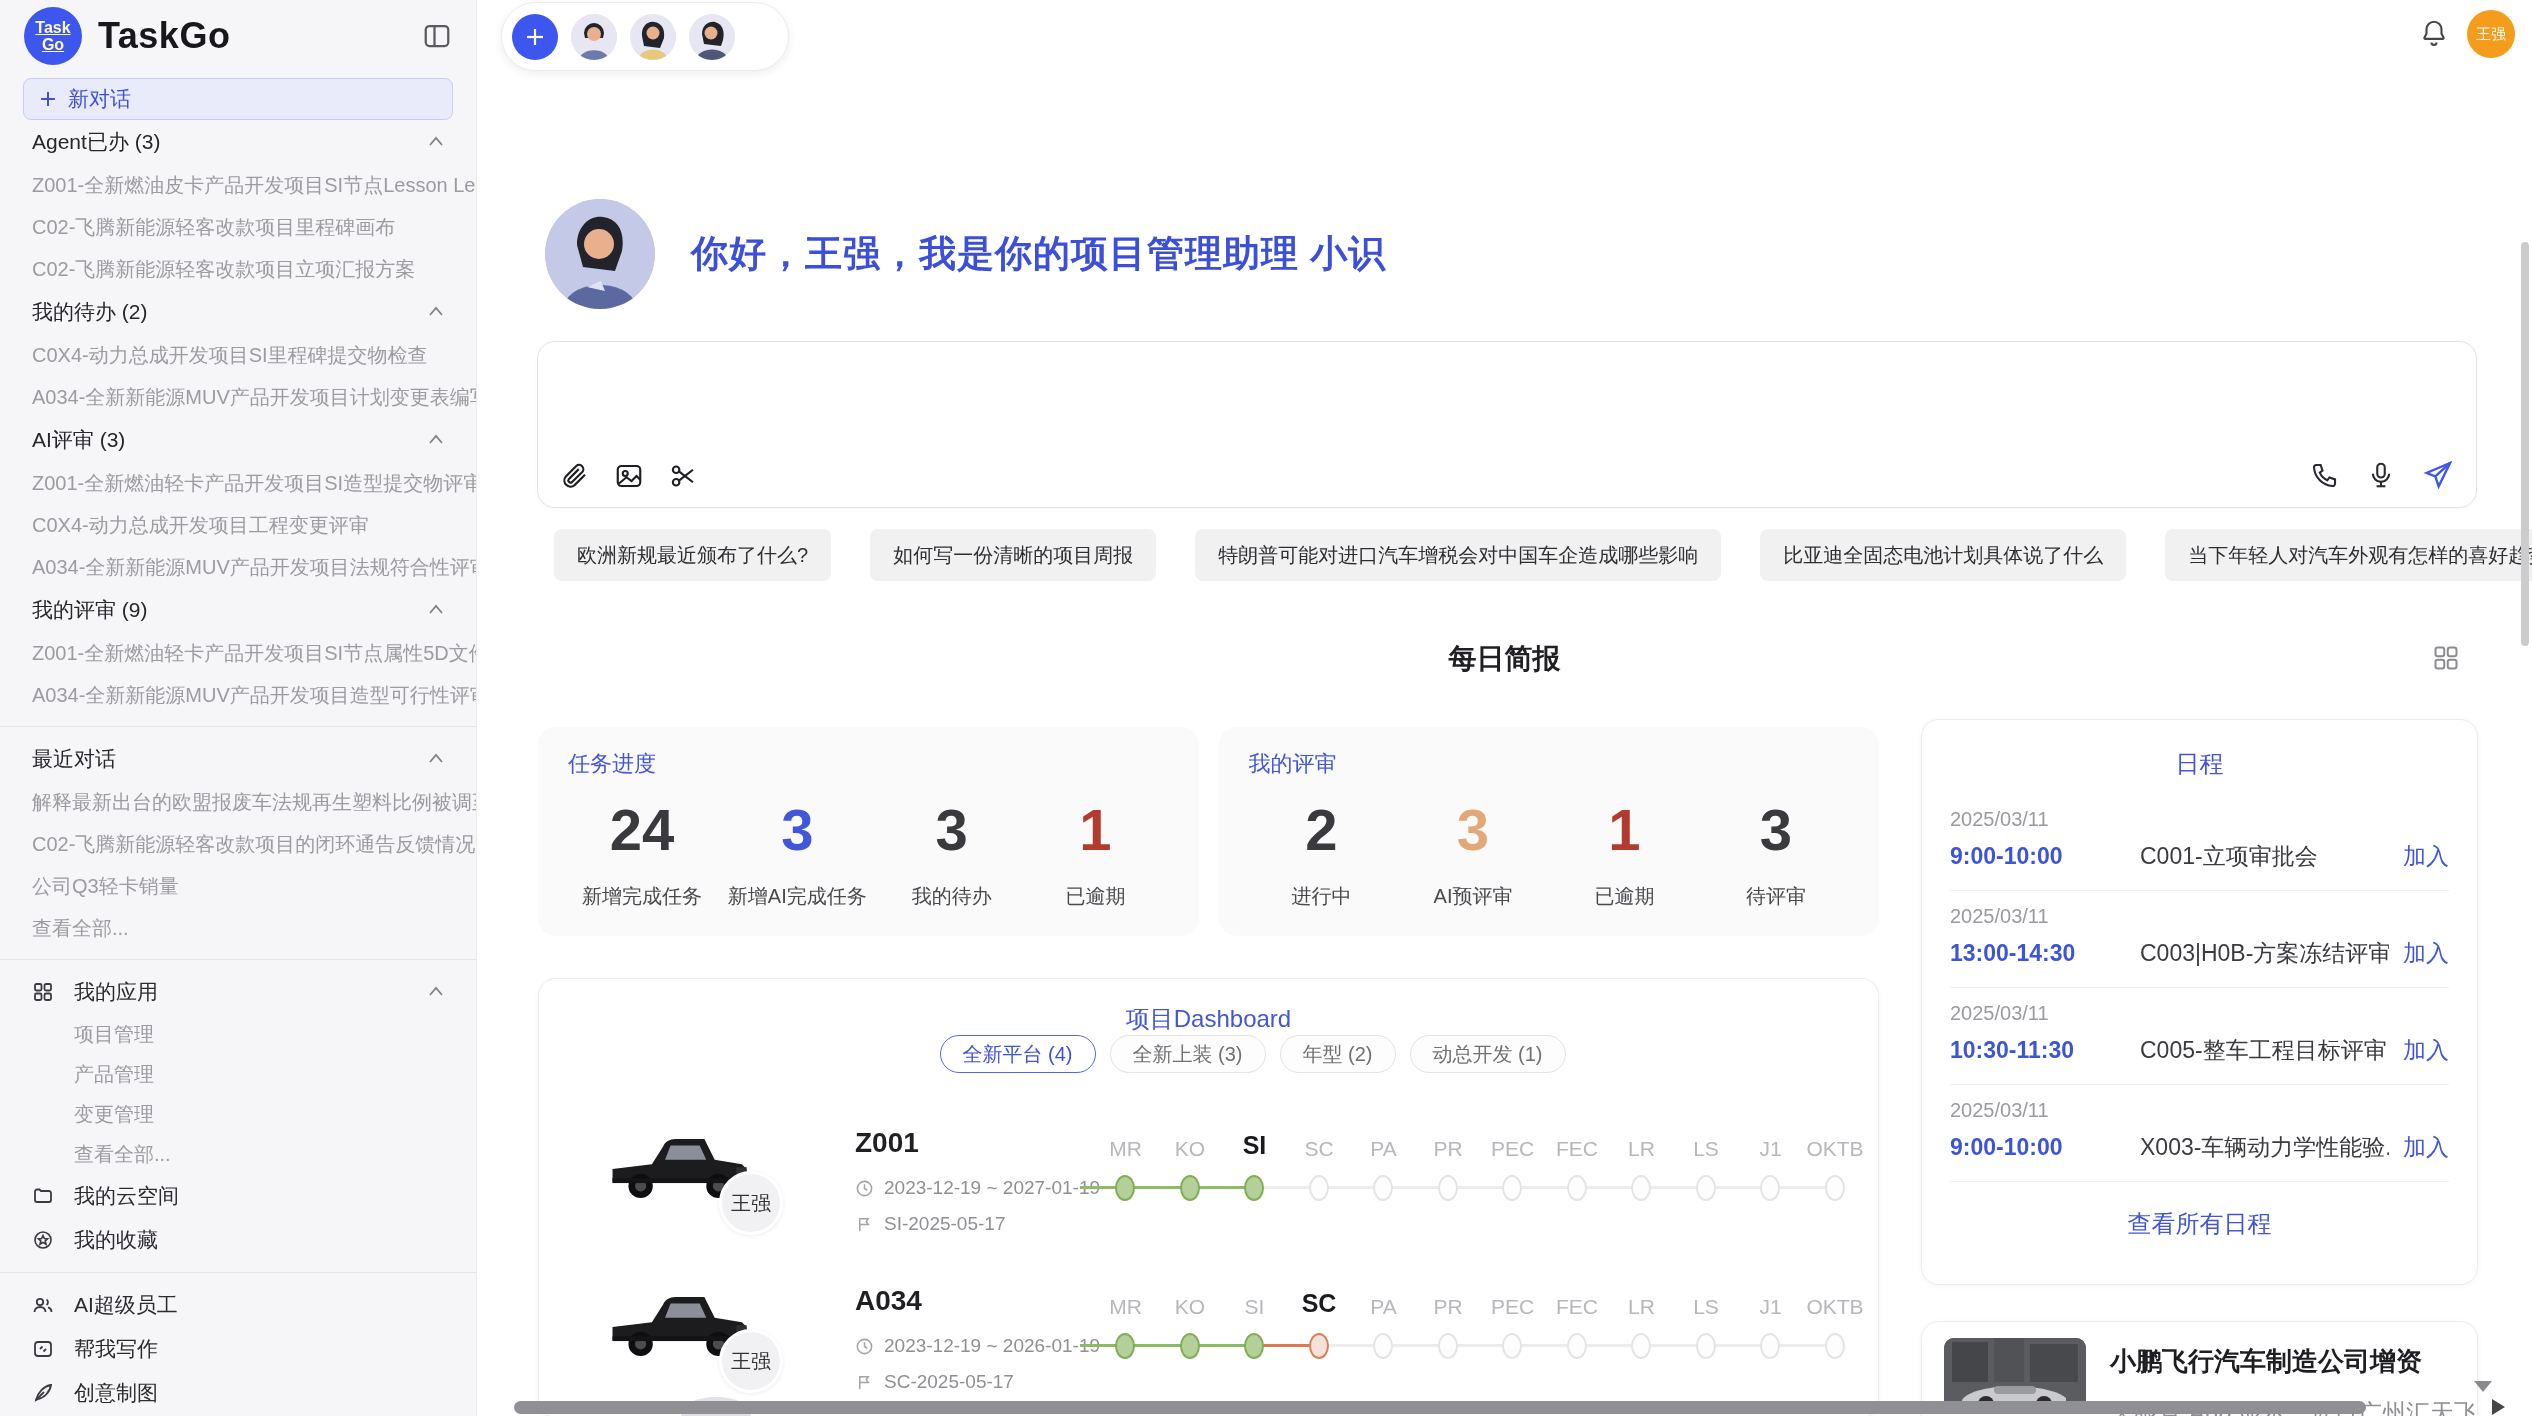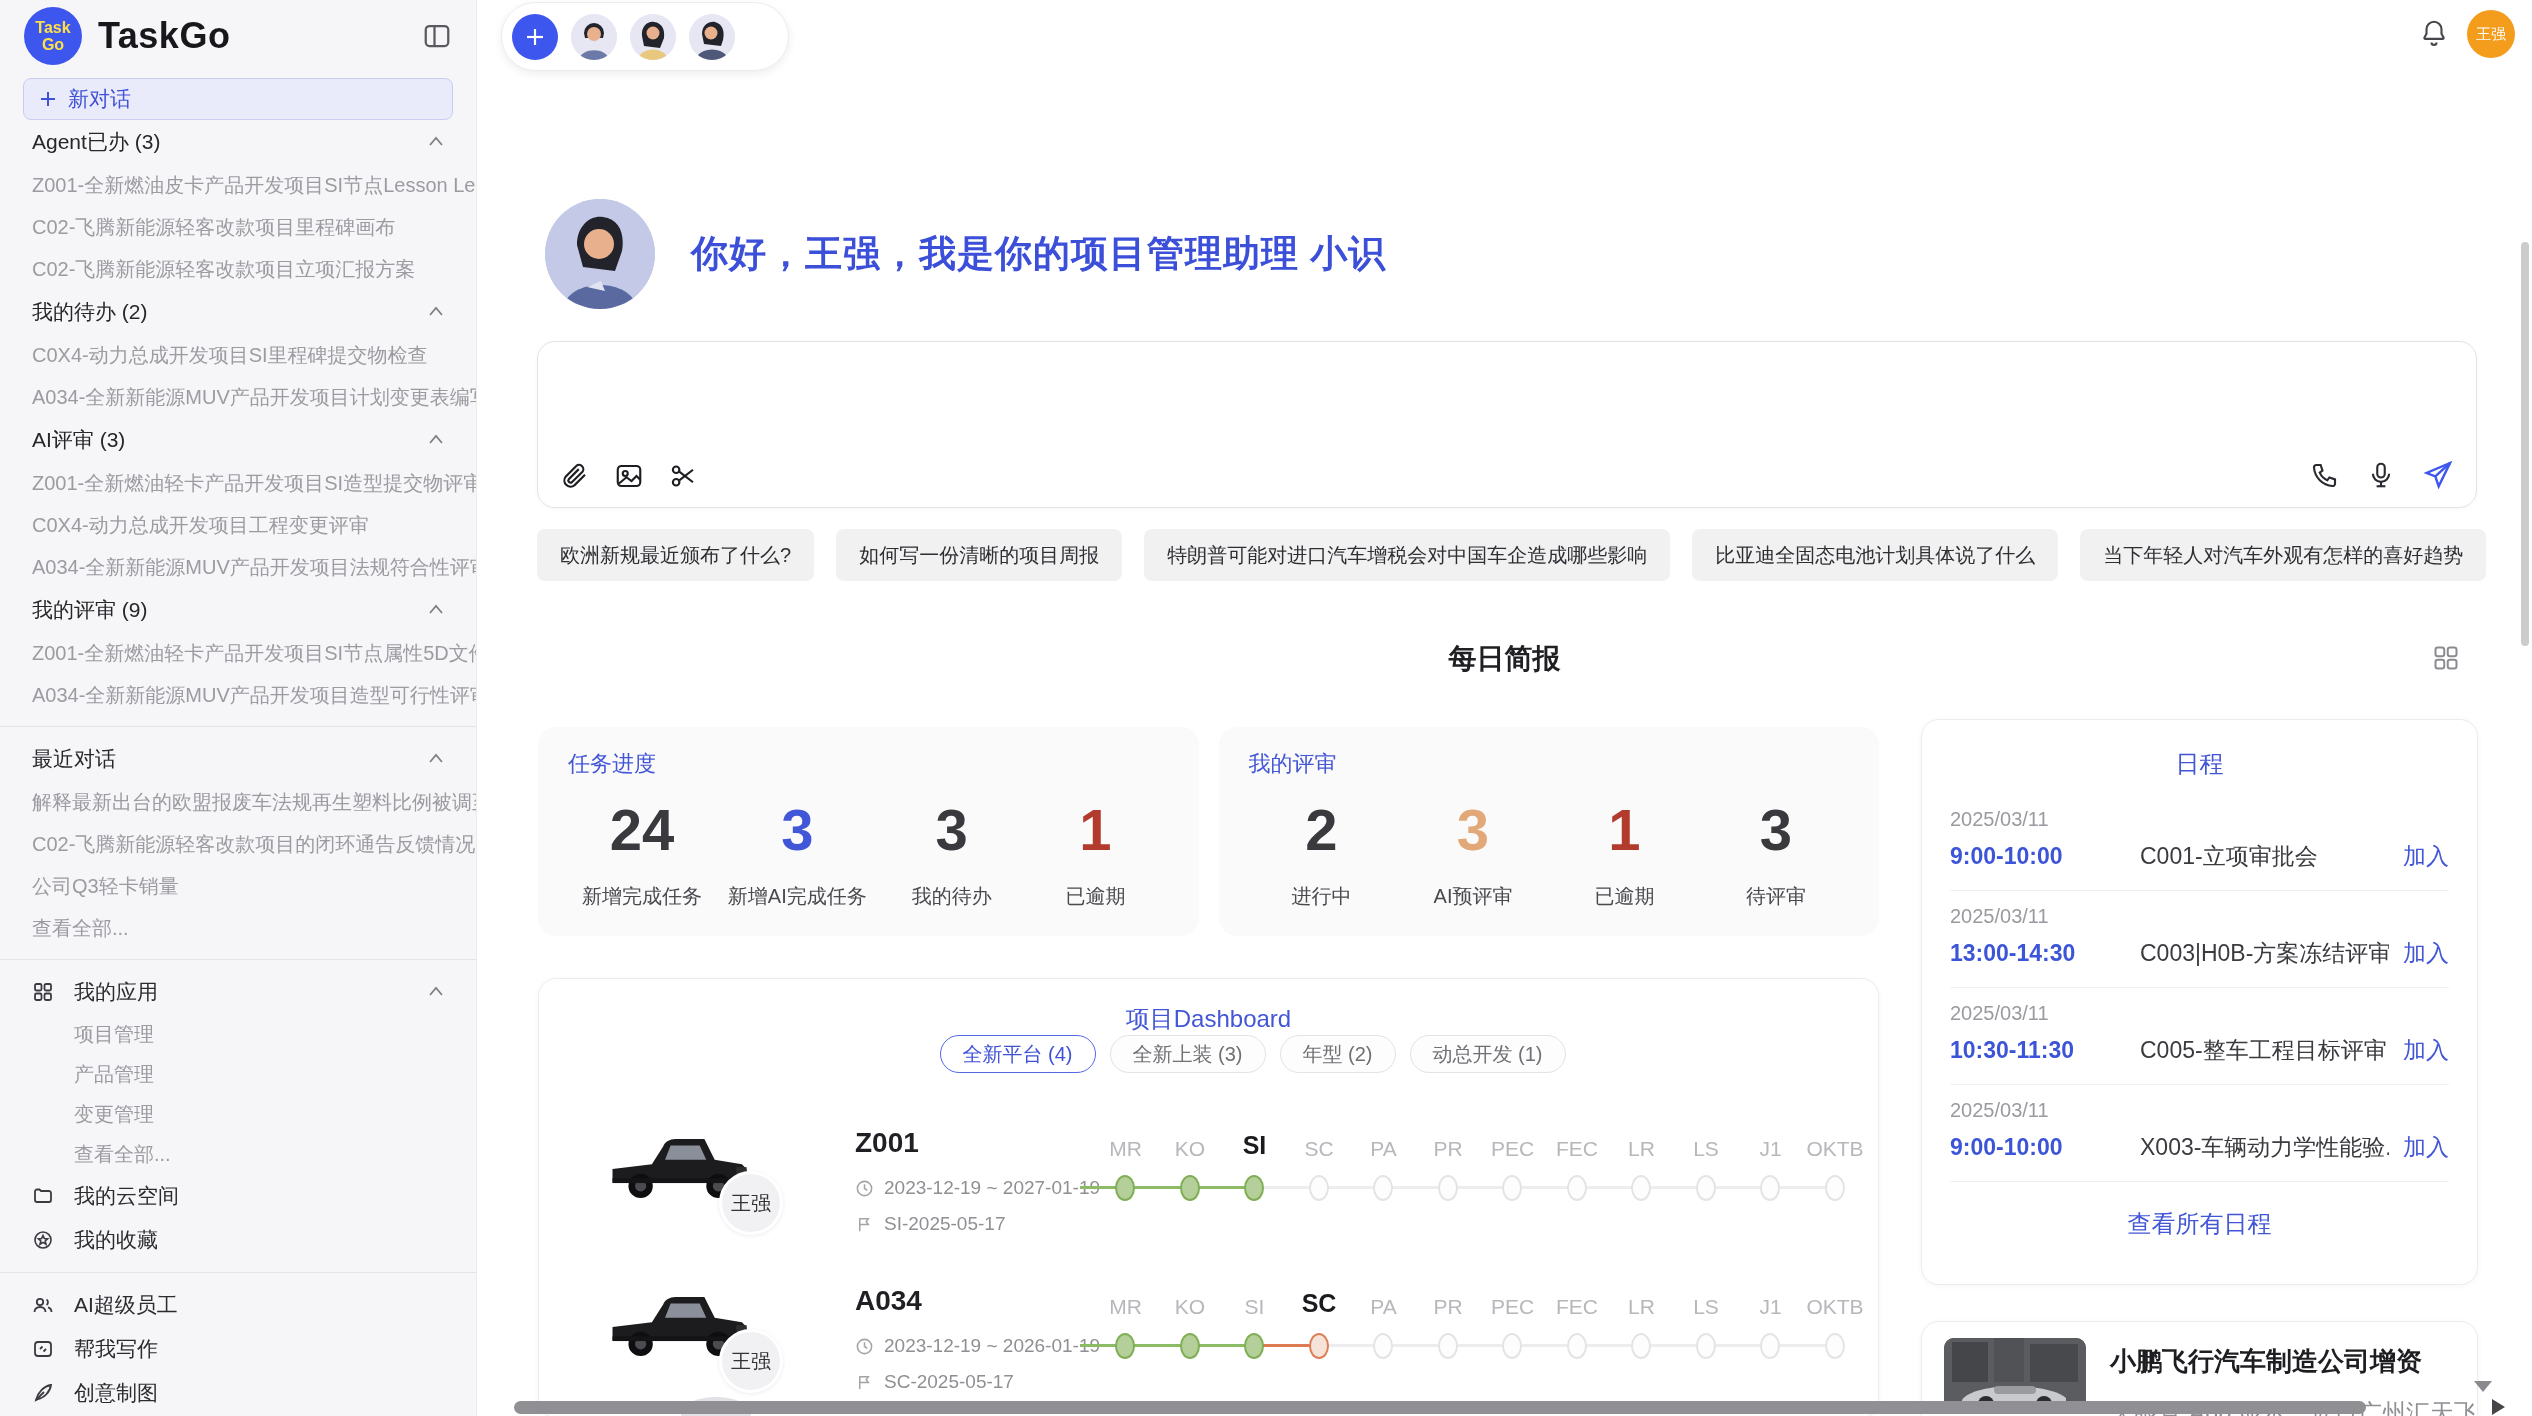--- a/index.html
+++ b/index.html
@@ -4,23 +4,23 @@
 <style>
   * { margin:0; padding:0; box-sizing:border-box; }
   html,body { background:#fff; }
   body { font-family:"Liberation Sans","DejaVu Sans",sans-serif; color:#222; }
   #canvas { position:relative; width:2532px; height:1416px; background:#fff; overflow:hidden; }
 
   
   .sidebar { position:absolute; left:0; top:0; width:477px; height:1416px;
              background:#f6f6f8; border-right:1px solid #ebebee; overflow:hidden; }
   .sb-head { display:flex; align-items:center; height:72px; padding:0 24px; }
-  .logo-circle { width:58px; height:58px; border-radius:50%; background:#3d56ee; color:#fde047;
+  .logo-circle { width:58px; height:58px; border-radius:50%; background:#3d56ee; color:#fef9c3;
                  display:flex; flex-direction:column; align-items:center; justify-content:center;
-                 font-size:16px; line-height:17px; font-weight:700; flex:none; }
+                 font-size:16px; line-height:17px; font-weight:700; flex:none;text-decoration:underline; }
   .logo-name { font-size:36px; font-weight:700; color:#17171c; margin-left:16px; letter-spacing:.5px; }
   .collapse-btn { margin-left:auto; color:#5a5a60; display:flex; }
   .new-chat { margin:6px 23px 0; height:42px; border:1px solid #c9cdf2; background:#e9ebfa;
               border-radius:8px; display:flex; align-items:center; padding:0 14px;
               color:#3f51d6; font-size:21px; cursor:pointer; }
   .new-chat svg { margin-right:10px; }
   .sb-sec-h { display:flex; align-items:center; height:44px; padding:0 30px 0 32px;
               font-size:21px; color:#26262b; }
   .sb-sec-h .chev { margin-left:auto; color:#808086; display:flex; }
   .sb-item { height:42px; line-height:42px; padding:0 6px 0 32px; font-size:20px; color:#9b9ba1;
@@ -57,21 +57,21 @@
                     font-size:24px; color:#333; background:transparent;
                     font-family:"Liberation Sans","DejaVu Sans",sans-serif; }
   .composer input::placeholder { color:#b9b9bf; }
   .cmp-left { position:absolute; left:22px; bottom:16px; display:flex; gap:24px; color:#1d1d22; }
   .cmp-right { position:absolute; right:22px; bottom:16px; display:flex; gap:26px; align-items:center; color:#2a2a30; }
   .cmp-ic { display:flex; cursor:pointer; }
   .send-ic { color:#3d56ee; }
 
   .chips { position:absolute; left:60px; top:529px; display:flex; gap:22px; }
   .chip { height:52px; padding:0 23px; background:#f1f1f2; border-radius:8px; font-size:20px;
-          color:#2e2e33; display:flex; align-items:center; white-space:nowrap; cursor:pointer; }
+          color:#2e2e33; display:flex; align-items:center; white-space:nowrap; cursor:pointer;margin-left:17px; }
 
   .briefing-head { position:absolute; left:0; top:640px; width:100%; text-align:center;
                    font-size:28px; font-weight:700; color:#202024; }
   .briefing-grid { position:absolute; right:72px; top:644px; color:#8a8a90; cursor:pointer; }
 
   .content { position:absolute; left:61px; top:719px; display:flex; gap:42px; }
   .col-left { width:1341px; }
   .col-right { width:557px; }
 
   .stats-row { display:flex; gap:20px; margin-top:8px; }

